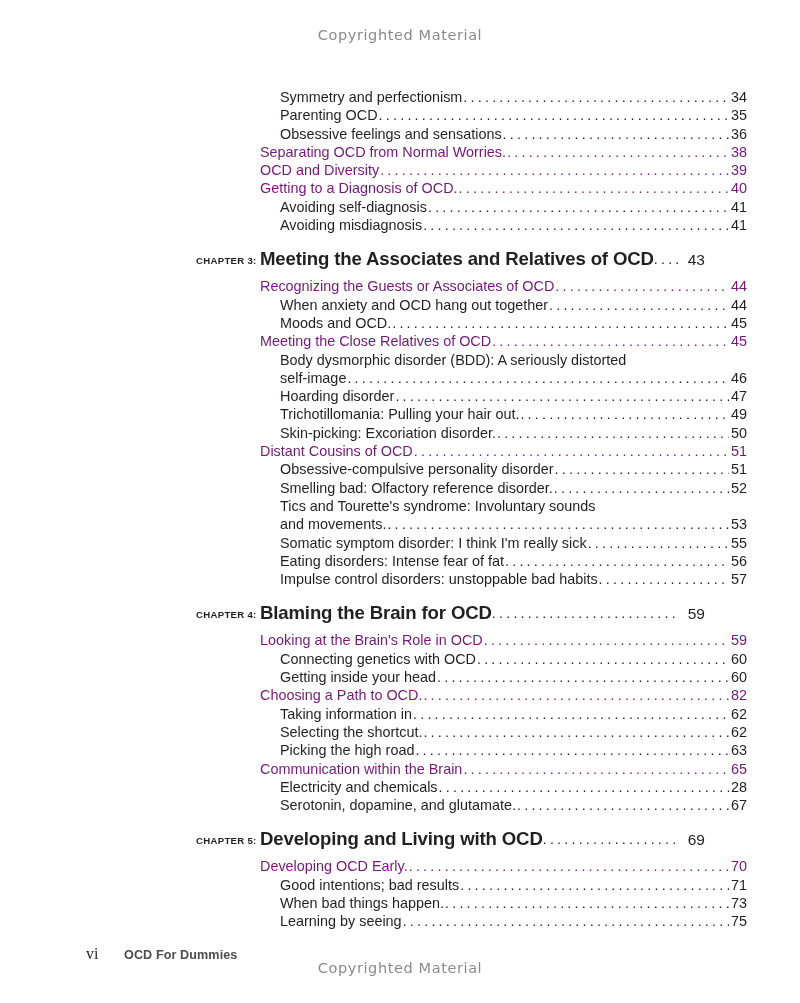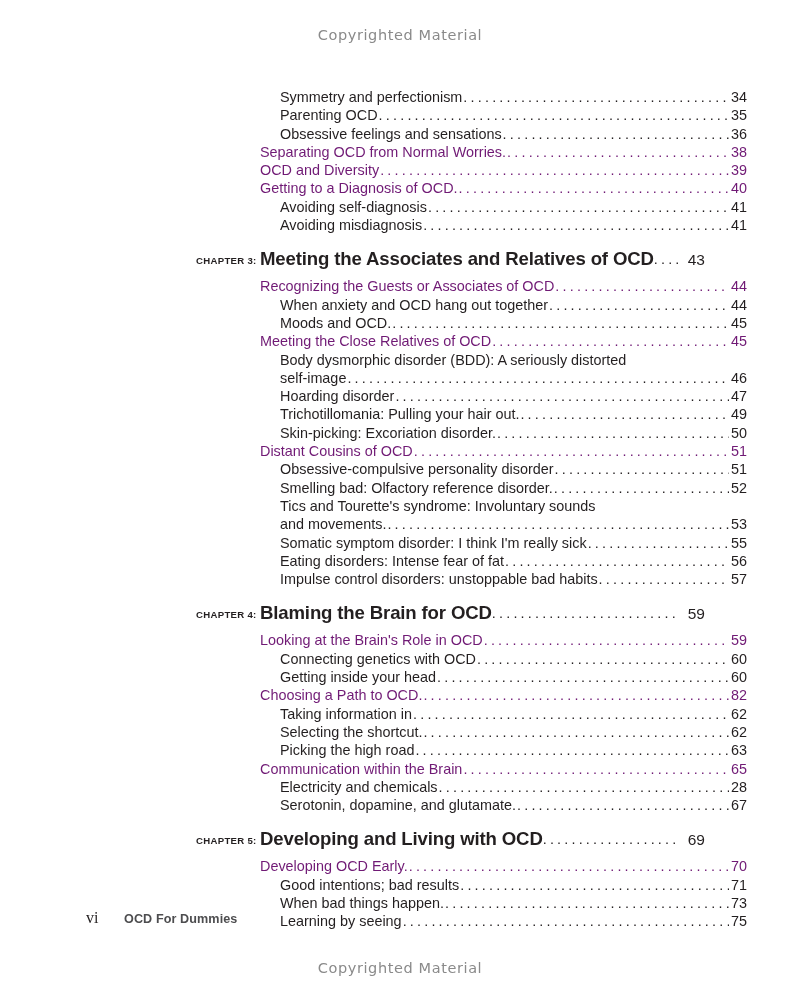--- a/index.html
+++ b/index.html
@@ -150,21 +150,21 @@
     margin-left: 8px;
   }
 
   .sp-before-chapter { height: 12px; }
   .sp-after-chapter  { height: 2px; }
 
   
   .footer {
     position: absolute;
     left: 86px;
-    top: 909px;
+    top: 945px;
     display: flex;
     align-items: baseline;
   }
   .folio {
     font-family: "Liberation Serif", serif;
     font-size: 16px;
     color: #231f20;
     width: 38px;
   }
   .booktitle {

